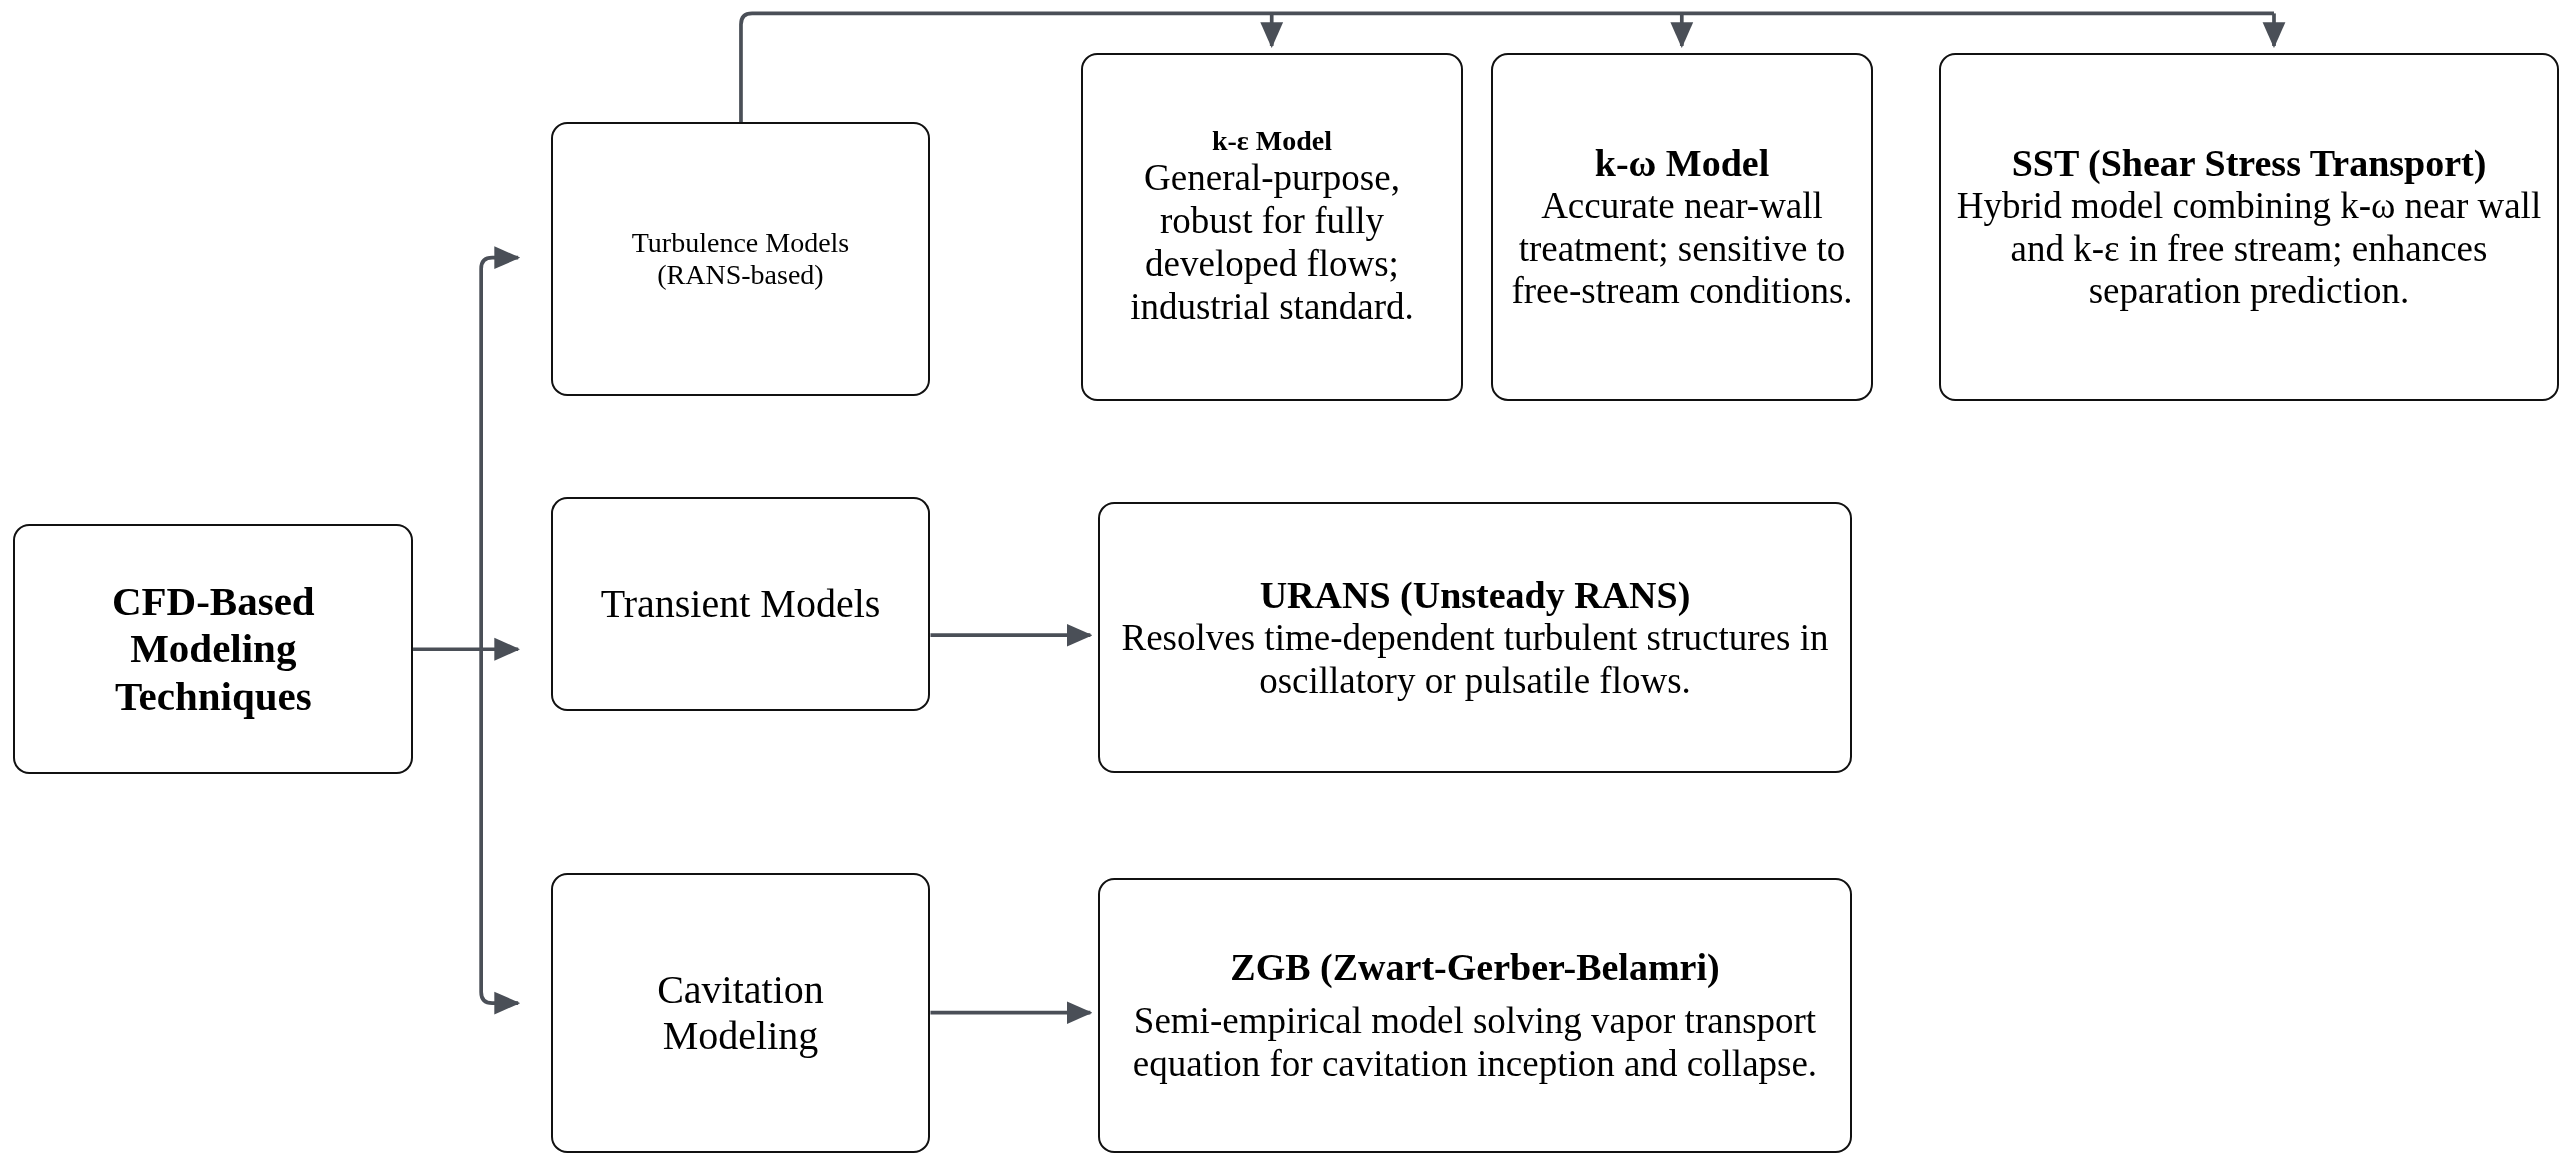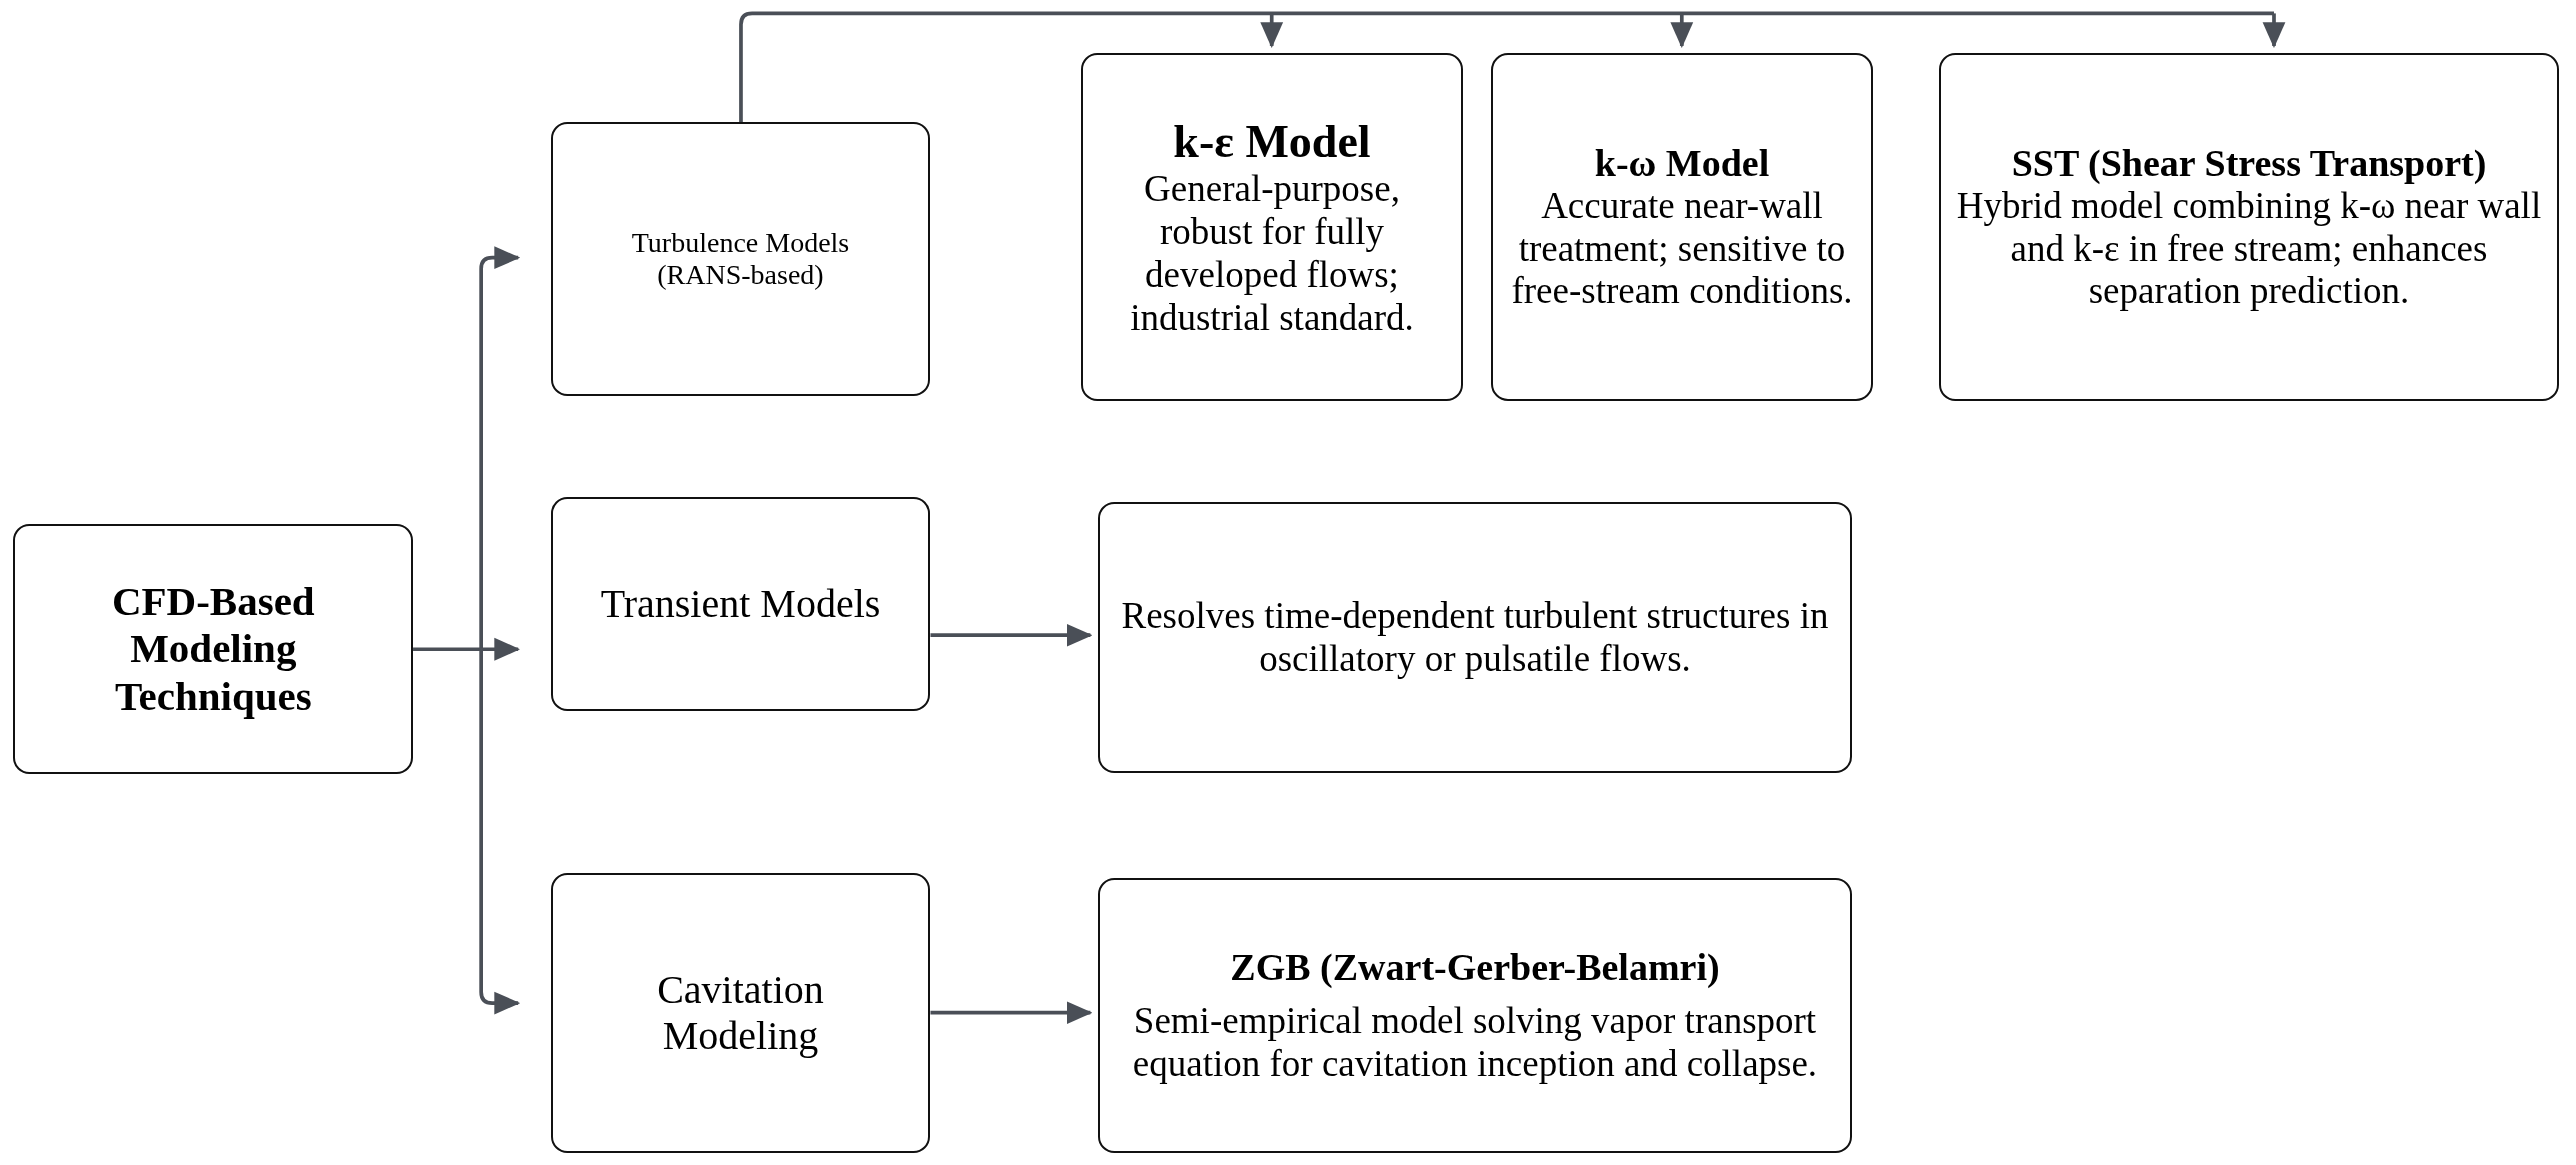--- a/index.html
+++ b/index.html
@@ -51,21 +51,21 @@
   #node-turbulence { left: 551px;  top: 122px;  width: 379px;  height: 274px; }
   #node-turbulence .desc { font-size: 28px; }
 
   #node-transient  { left: 551px;  top: 497px;  width: 379px;  height: 214px; }
   #node-transient .desc { font-size: 40px; }
 
   #node-cavitation { left: 551px;  top: 873px; width: 379px;  height: 280px; }
   #node-cavitation .desc { font-size: 40px; }
 
   #node-ke  { left: 1081px; top: 53px;  width: 382px;  height: 348px; }
-  #node-ke .title { font-size: 46px; }
+  #node-ke .title { font-size: 28px; }
   #node-ke .desc  { font-size: 37px; }
 
   #node-kw  { left: 1491px; top: 53px;  width: 382px;  height: 348px; border-radius: 17px; }
   #node-kw .title { font-size: 38px; }
   #node-kw .desc  { font-size: 37px; }
 
   #node-sst { left: 1939px; top: 53px;  width: 620px;  height: 348px; }
   #node-sst .title { font-size: 38px; }
   #node-sst .desc  { font-size: 37px; }
 
@@ -141,20 +141,21 @@
     <div class="title">k-ω Model</div>
     <div class="desc">Accurate near-wall treatment; sensitive to free-stream conditions.</div>
   </div>
 
   <div class="node" id="node-sst">
     <div class="title">SST (Shear Stress Transport)</div>
     <div class="desc">Hybrid model combining k-ω near wall and k-ε in free stream; enhances separation prediction.</div>
   </div>
 
   <div class="node" id="node-urans">
+    <div class="title">URANS (Unsteady RANS)</div>
     <div class="desc">Resolves time-dependent turbulent structures in oscillatory or pulsatile flows.</div>
   </div>
 
   <div class="node" id="node-zgb">
     <div class="title">ZGB (Zwart-Gerber-Belamri)</div>
     <div class="desc">Semi-empirical model solving vapor transport equation for cavitation inception and collapse.</div>
   </div>
 
 </div>
 

